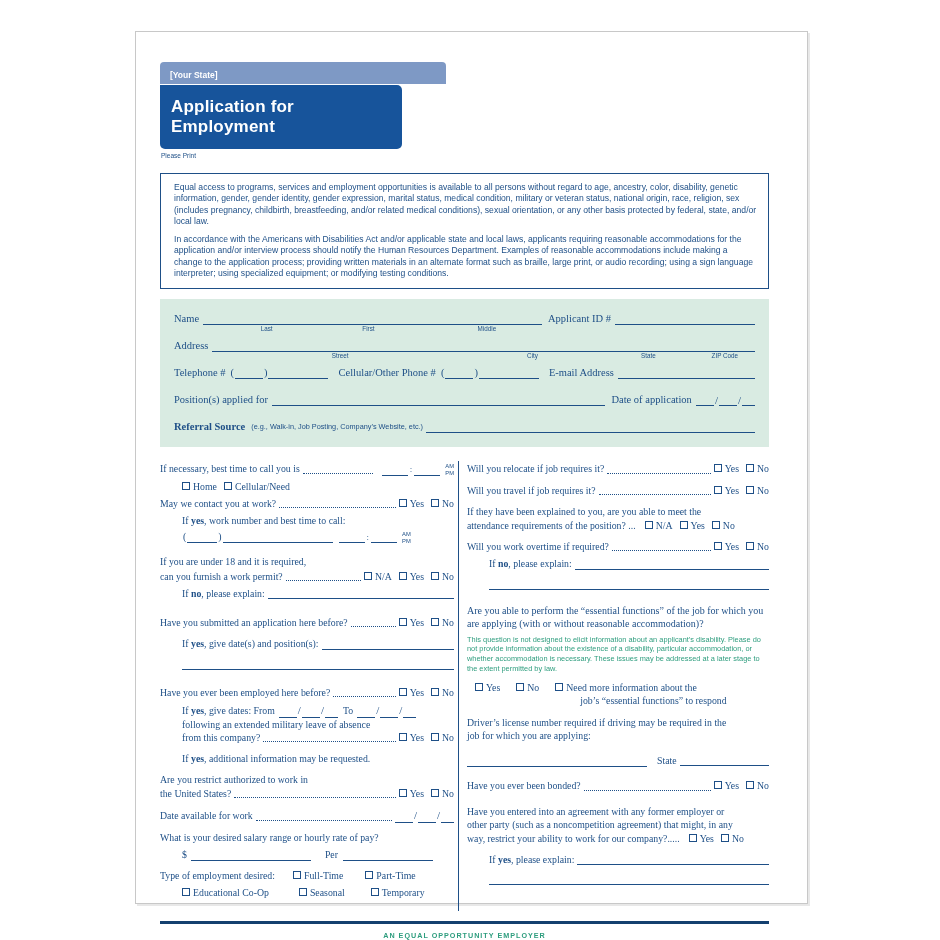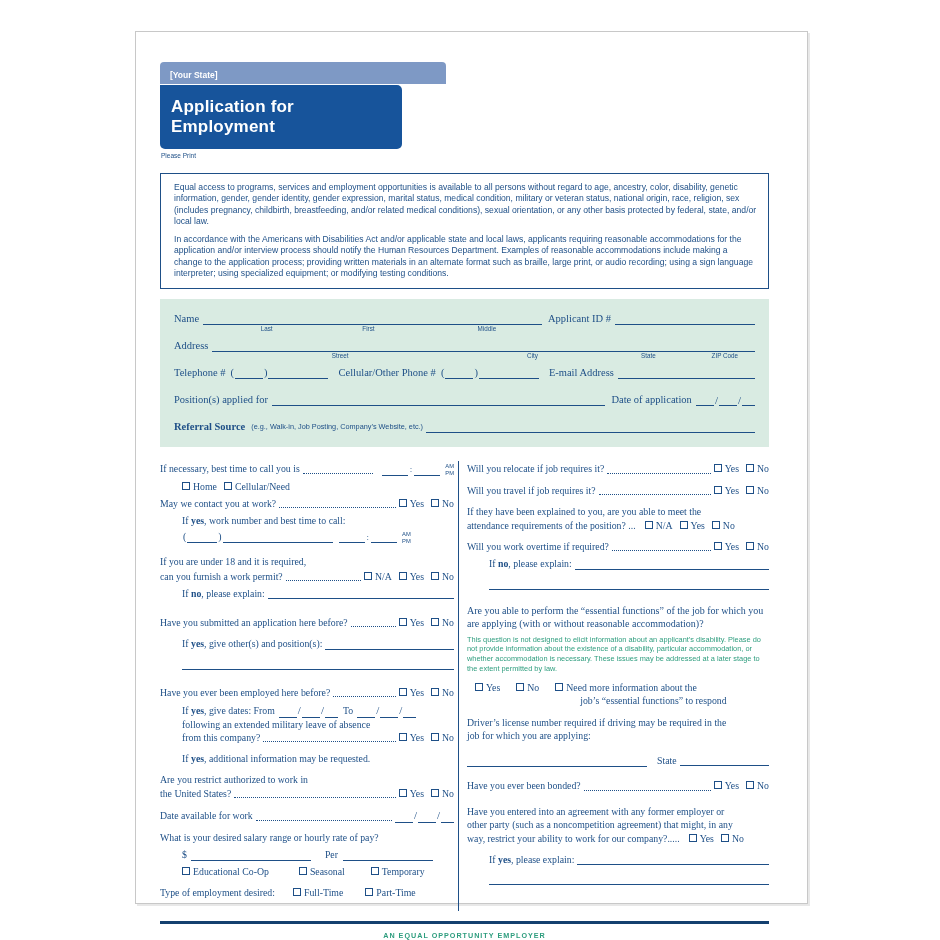--- a/index.html
+++ b/index.html
@@ -234,21 +234,21 @@
         <span class="cbg">
           <span class="cb first"></span>
           <span>Yes</span>
           <span class="cb"></span>
           <span>No</span>
         </span>
       </div>
 
       <div class="qrow indent gap8">
         <span class="q"><span>If</span>
-        <b>yes</b><span>, give other(s) and position(s):</span></span>
+        <b>yes</b><span>, give date(s) and position(s):</span></span>
         <span class="iline"></span>
       </div>
       <div class="contline"></div>
 
       <div class="qrow gap16">
         <span class="q">Have you ever been employed here before?</span>
         <span class="leader"></span>
         <span class="cbg">
           <span class="cb first"></span>
           <span>Yes</span>
@@ -320,43 +320,43 @@
       </div>
 
       <div class="gap8">What is your desired salary range or hourly rate of pay?</div>
       <div class="qrow indent gap4">
         <span class="q">$</span>
         <span class="wline" style="width:120px;margin-left:4px"></span>
         <span class="q" style="margin-left:14px">Per</span>
         <span class="wline" style="width:90px;margin-left:5px"></span>
       </div>
 
-      <div class="qrow gap4">
-        <span class="cbg indent">
-          <span class="cb first"></span>
-          <span>Educational Co-Op</span>
-        </span>
-        <span class="cbg" style="margin-left:30px">
-          <span class="cb first"></span>
-          <span>Seasonal</span>
-        </span>
-        <span class="cbg" style="margin-left:26px">
-          <span class="cb first"></span>
-          <span>Temporary</span>
-        </span>
-      </div>
       <div class="qrow gap8">
         <span class="q">Type of employment desired:</span>
         <span class="cbg" style="margin-left:18px">
           <span class="cb first"></span>
           <span>Full-Time</span>
         </span>
         <span class="cbg" style="margin-left:22px">
           <span class="cb first"></span>
           <span>Part-Time</span>
+        </span>
+      </div>
+      <div class="qrow gap4">
+        <span class="cbg indent">
+          <span class="cb first"></span>
+          <span>Educational Co-Op</span>
+        </span>
+        <span class="cbg" style="margin-left:30px">
+          <span class="cb first"></span>
+          <span>Seasonal</span>
+        </span>
+        <span class="cbg" style="margin-left:26px">
+          <span class="cb first"></span>
+          <span>Temporary</span>
         </span>
       </div>
     </div>
 
     <div class="divider"></div>
 
     <div class="col right">
 
       <div class="qrow">
         <span class="q">Will you relocate if job requires it?</span>

